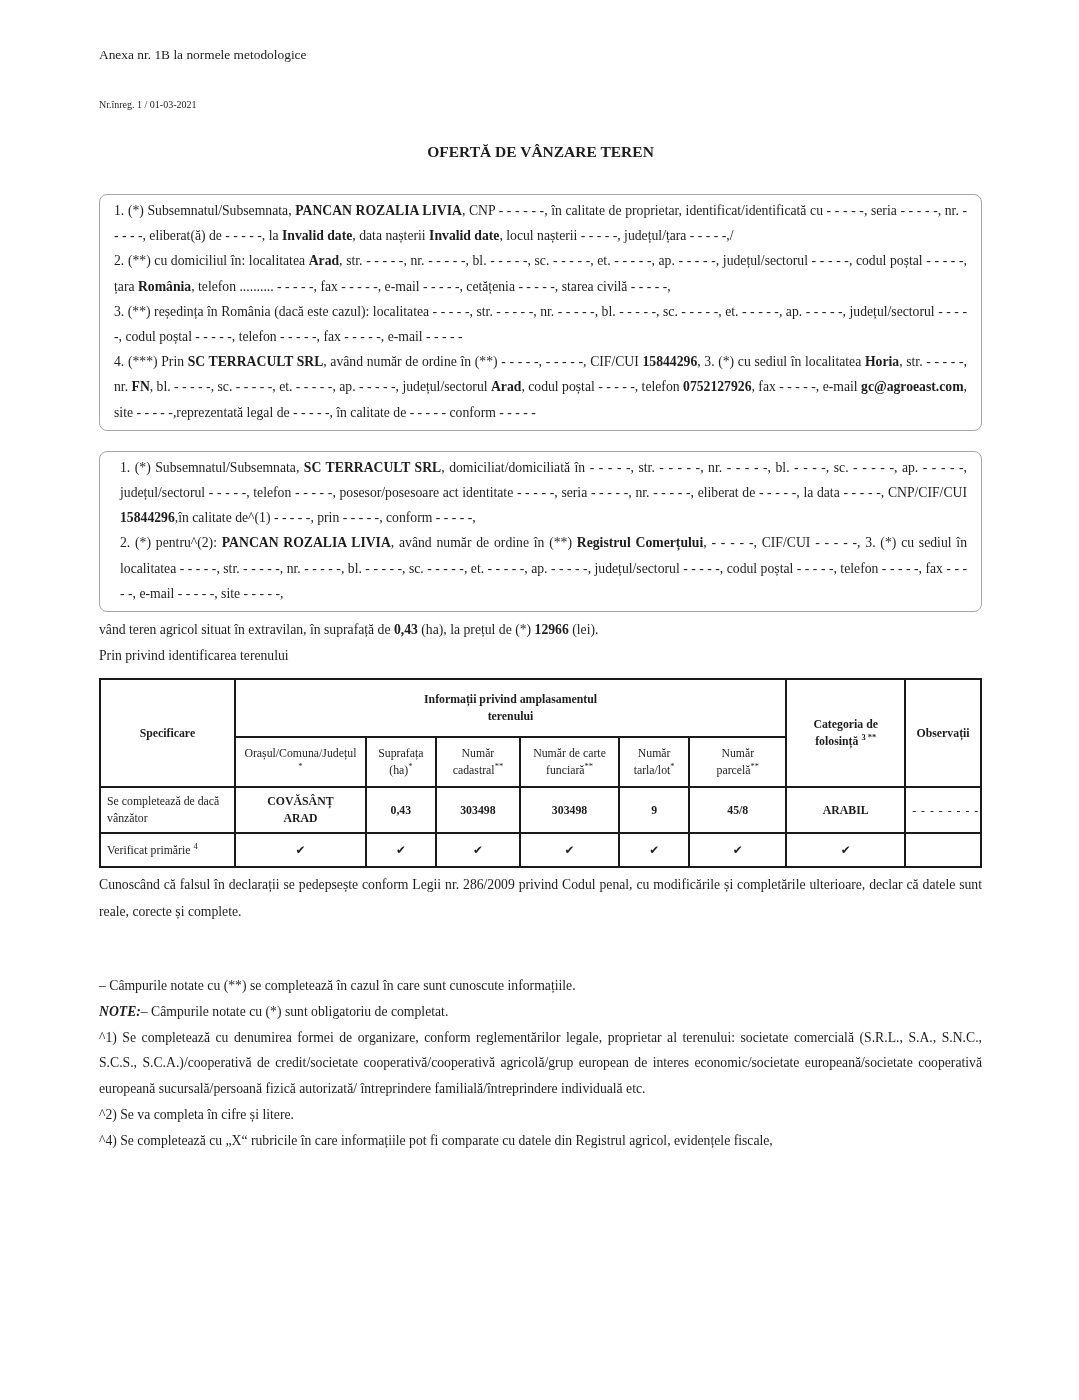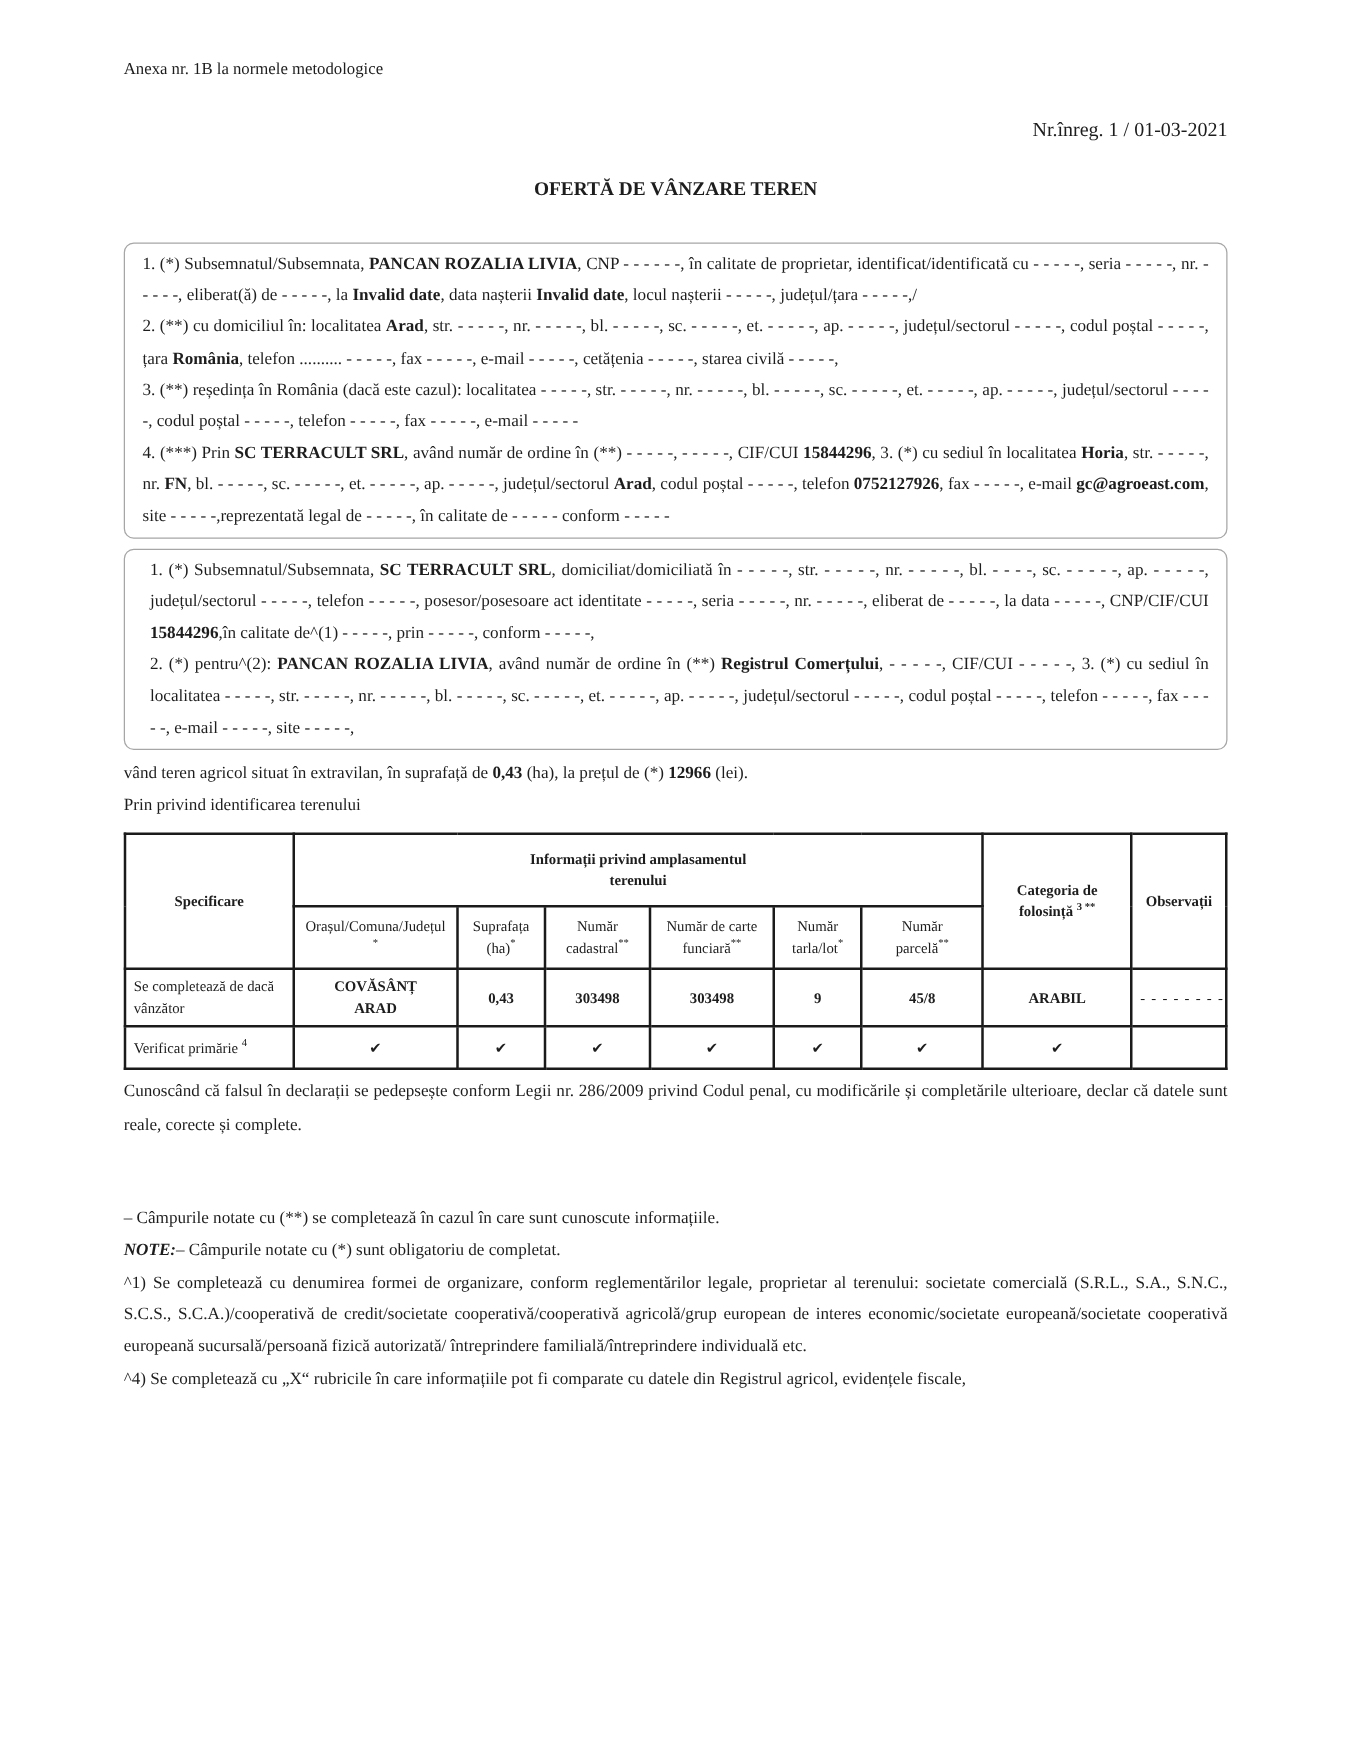--- a/index.html
+++ b/index.html
@@ -3,28 +3,28 @@
 <meta charset="utf-8">
 <style>
   html,body{margin:0;padding:0;background:#ffffff;}
   body{
     width:1079px;height:1400px;overflow:hidden;
     font-family:"Liberation Serif","DejaVu Serif",serif;
     color:#1d1d1d;
   }
   .page{padding:46px 97px 0 99px;}
   .annex{font-size:13.4px;line-height:17px;}
-  .regno{margin-top:33px;font-size:16px;line-height:17px;text-align:right;}
+  .regno{margin-top:33px;font-size:10px;line-height:17px;}
   .title{margin-top:29px;font-size:15.5px;font-weight:bold;text-align:center;line-height:19px;}
   .box{
     margin-top:33px;border:1px solid #a6a6a6;border-radius:8px;
     padding:3px 14px 5px 14px;font-size:13.7px;line-height:25.2px;
     text-align:justify;
   }
-  .box + .box{margin-top:8px;padding-left:20px;}
+  .box + .box{margin-top:20px;padding-left:20px;}
   .para{margin:0;}
   .b{font-weight:bold;}
   .i{font-style:italic;}
   .line{font-size:13.7px;line-height:26px;margin-top:0;}
   .line.first{margin-top:5px;}
   .just{text-align:justify;}
   table.land{border-collapse:collapse;width:100%;table-layout:fixed;margin-top:9px;}
   table.land td{
     border:2px solid #1a1a1a;text-align:center;vertical-align:middle;
     padding:2px 6px;font-size:11.8px;line-height:1.45;
@@ -118,15 +118,16 @@
           <td class="check"></td>
         </tr>
       </tbody>
   </table>
 
   <div class="decl just">Cunoscând că falsul în declarații se pedepsește conform Legii nr. 286/2009 privind Codul penal, cu modificările și completările ulterioare, declar că datele sunt reale, corecte și complete.</div>
   <div class="notes">
       <p class="para"><span>– Câmpurile notate cu (**) se completează în cazul în care sunt cunoscute informațiile.</span></p>
       <p class="para"><span class="b i">NOTE:</span><span>– Câmpurile notate cu (*) sunt obligatoriu de completat.</span></p>
       <p class="para"><span>^1) Se completează cu denumirea formei de organizare, conform reglementărilor legale, proprietar al terenului: societate comercială (S.R.L., S.A., S.N.C., S.C.S., S.C.A.)/cooperativă de credit/societate cooperativă/cooperativă agricolă/grup european de interes economic/societate europeană/societate cooperativă europeană sucursală/persoană fizică autorizată/ întreprindere familială/întreprindere individuală etc.</span></p>
+      <p class="para"><span>^2) Se va completa în cifre și litere.</span></p>
       <p class="para"><span>^4) Se completează cu „X“ rubricile în care informațiile pot fi comparate cu datele din Registrul agricol, evidențele fiscale,</span></p>
     </div>
 </div>
 
 </body></html>

